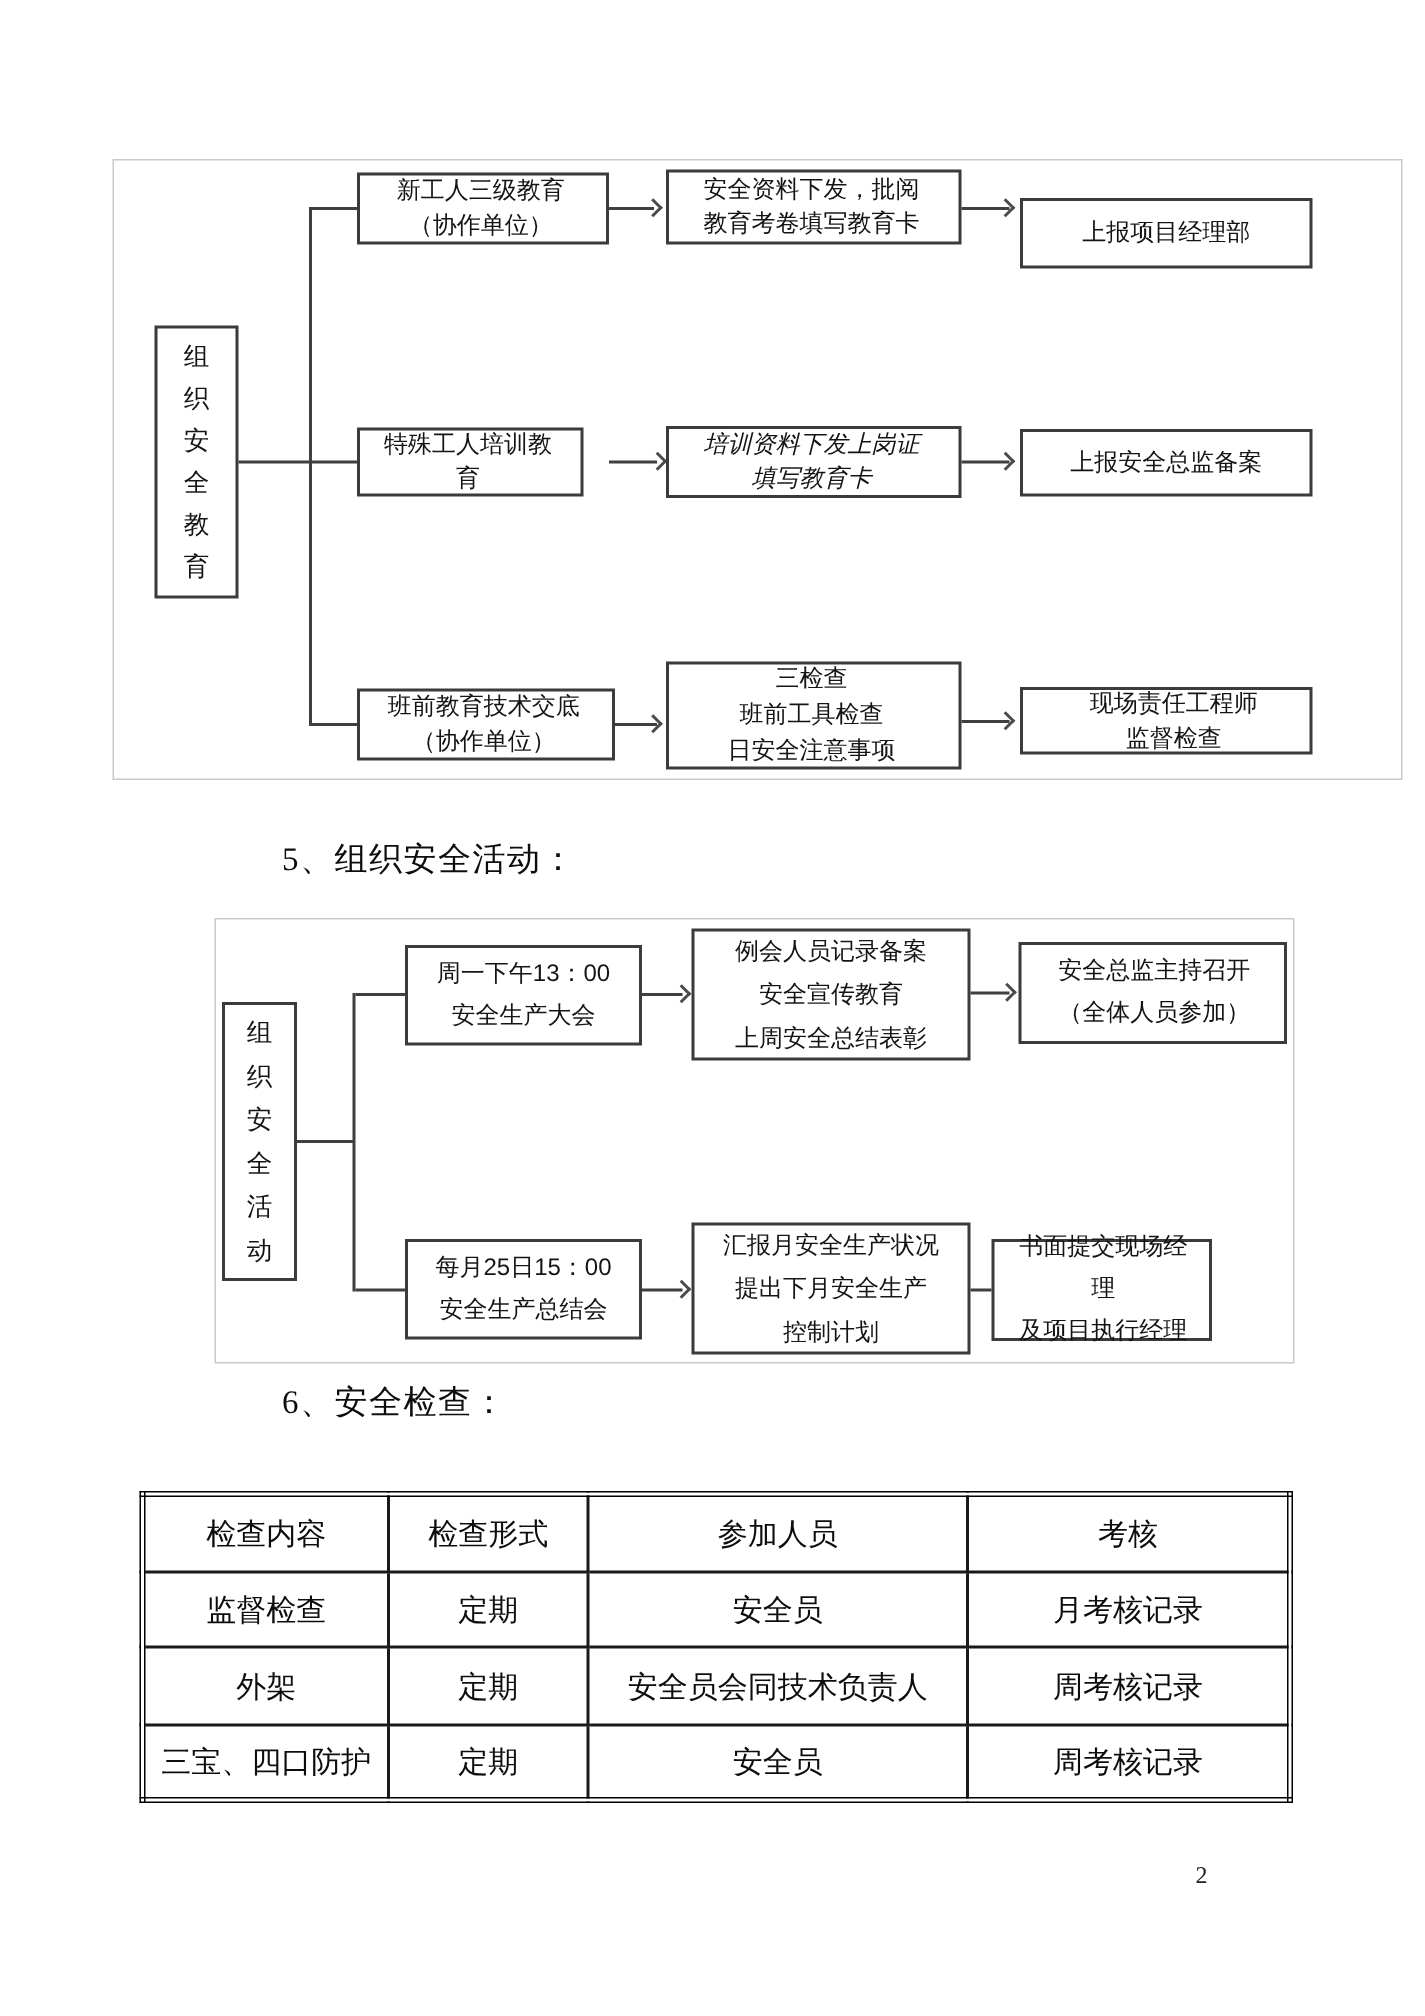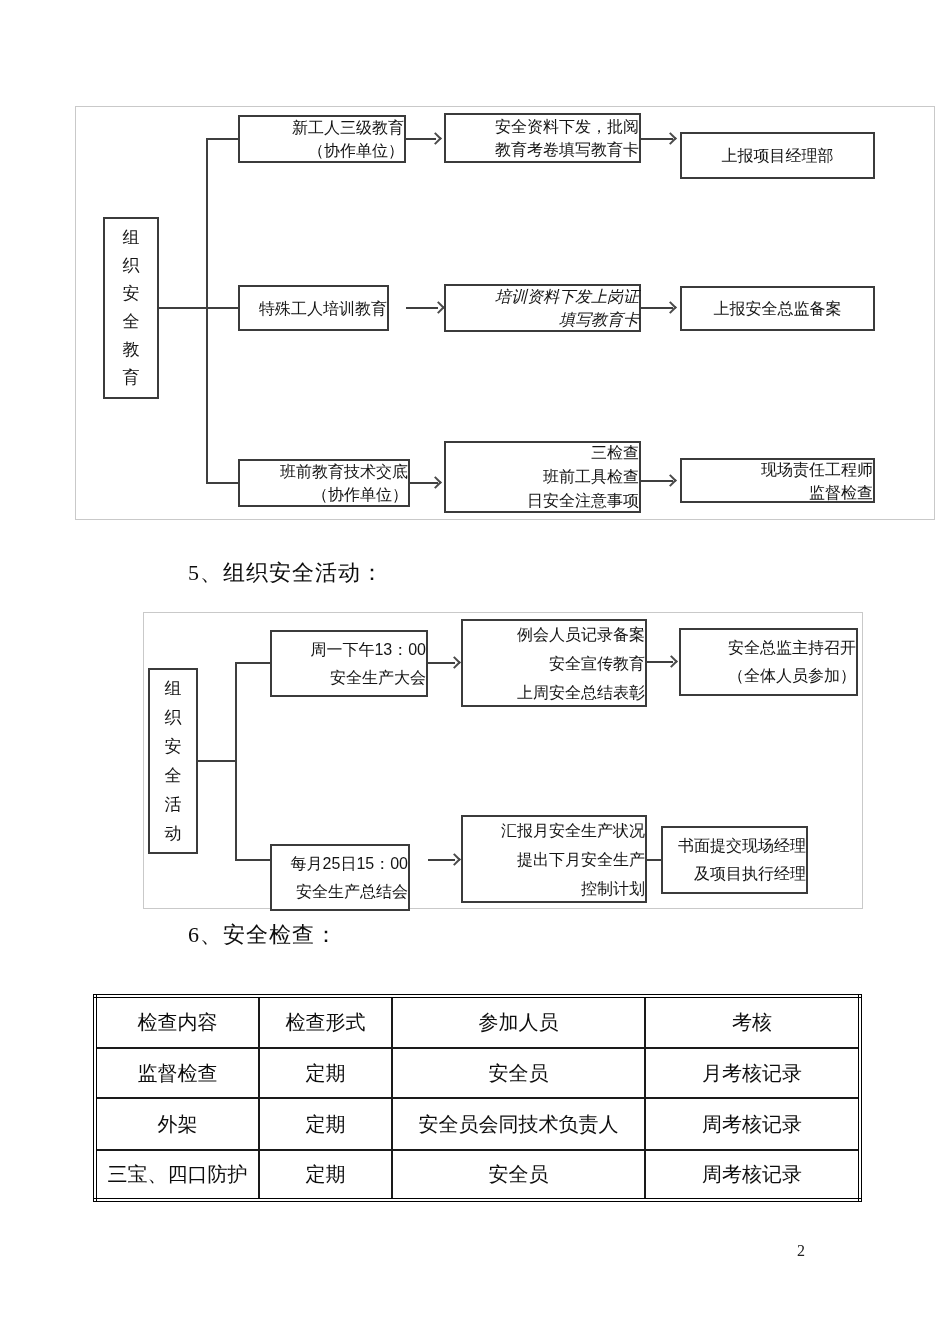--- a/index.html
+++ b/index.html
@@ -26,21 +26,21 @@
   }
   .ftext{
     white-space:pre-line;
     font-size:16px;
     line-height:23px;
     color:#141414;
   }
   .lh24 .ftext{line-height:24px;}
   .lh28 .ftext{line-height:28px;}
   .lh29 .ftext{line-height:29px;border-radius:14px;}
-  .al .ftext{text-align:right;padding-left:9px;padding-right:0;}
+  .al .ftext{text-align:center;padding-left:9px;padding-right:12px;}
   .pl12 .ftext{padding-left:12px;}
   .pl14 .ftext{padding-left:14px;}
   .pl22 .ftext{padding-left:22px;}
   .ac .ftext{text-align:center;}
   
   .vlabel{align-items:center;}
   .vlabel .ftext{
     width:18px;
     text-align:center;
     font-size:17px;
@@ -186,21 +186,21 @@
 安全宣传教育
 上周安全总结表彰</div>
   </div>
   <div class="hline" style="left:647px;top:661px;width:26px;"></div>
   <div class="chev" style="left:667px;top:657px;"></div>
   <div class="fbox al pl14 lh28" style="left:679px;top:628px;width:179px;height:68px;">
     <div class="ftext">安全总监主持召开
 （全体人员参加）</div>
   </div>
 
-  <div class="fbox al pl12 lh28" style="left:270px;top:844px;width:140px;height:67px;">
+  <div class="fbox al pl12 lh28" style="left:270px;top:826px;width:158px;height:67px;">
     <div class="ftext">每月25日15：00
 安全生产总结会</div>
   </div>
   <div class="hline" style="left:428px;top:859px;width:27px;"></div>
   <div class="chev" style="left:450px;top:855px;"></div>
   <div class="fbox al pl12 lh29" style="left:461px;top:815px;width:186px;height:88px;">
     <div class="ftext">汇报月安全生产状况
 提出下月安全生产
 控制计划</div>
   </div>

